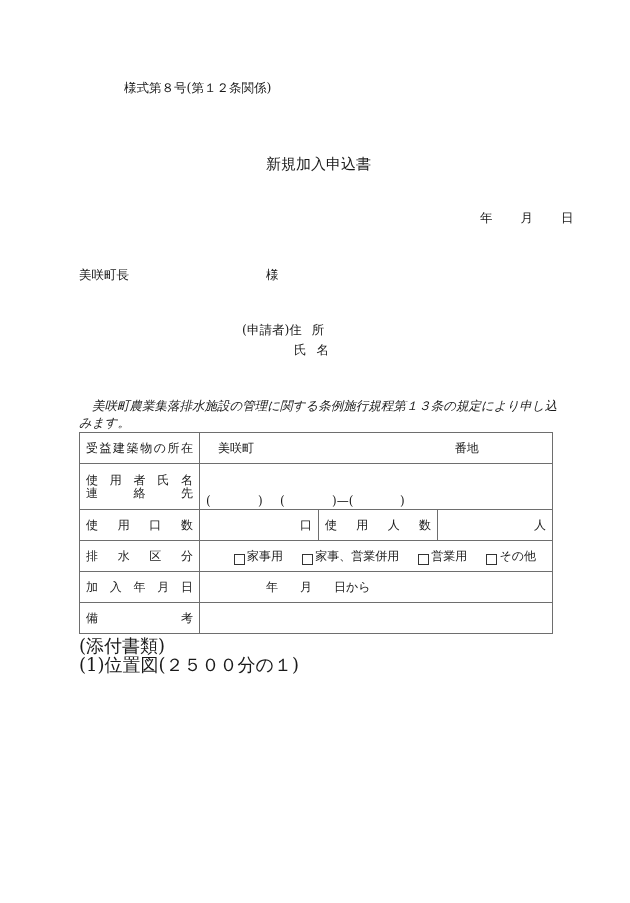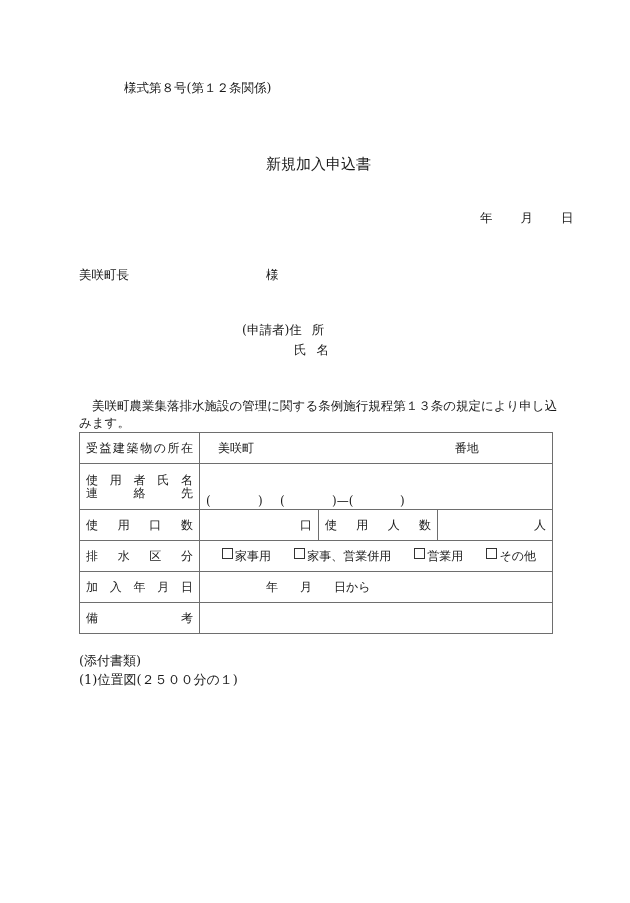--- a/index.html
+++ b/index.html
@@ -26,21 +26,21 @@
 
     .addressee { left: 79px; top: 267px; font-size: 12.5px; }
     .honorific { left: 266px; top: 267px; font-size: 12.5px; }
 
     .applicant-addr { left: 242px; top: 322px; font-size: 12.5px; }
     .applicant-name { left: 294px; top: 342px; font-size: 12.5px; }
     .sp { display: inline-block; width: 10px; }
 
     .body-text {
       left: 79px; top: 397px; width: 480px;
-      white-space: normal; font-size: 12.5px; line-height: 17px;
+      white-space: normal; font-size: 12.5px; line-height: 17px; font-style: italic;
     }
     .body-text .indent { display: inline-block; width: 13px; }
 
     table.form-table {
       position: absolute;
       left: 79px; top: 432px;
       width: 473px;
       border-collapse: collapse;
       table-layout: fixed;
       font-size: 12px;
@@ -65,28 +65,28 @@
       display: flex;
       justify-content: space-between;
       width: 100%;
       line-height: 13px;
     }
     .two-line { line-height: 13px; }
     .right { text-align: right; }
     .contact { padding-top: 14px !important; vertical-align: bottom !important; padding-bottom: 1px !important; }
     .contact span { display: inline-block; }
     .checkboxes { display: flex; justify-content: space-between; padding: 0 10px 0 16px !important; }
-    .cb { display: inline-flex; align-items: flex-start; }
+    .cb { display: inline-flex; align-items: flex-end; margin-left: 12px; }
     .box {
       display: inline-block; width: 9px; height: 9px;
       border: 1px solid #333; margin-right: 2px;
     }
     .since span { display: inline-block; }
 
-    .attachments { left: 79px; top: 651px; font-size: 13px; line-height: 19px; }
+    .attachments { left: 79px; top: 636px; font-size: 18px; line-height: 19px; }
   </style>
 </head>
 <body>
 
 <div class="abs form-number">様式第８号(第１２条関係)</div>
 
 <div class="abs doc-title">新規加入申込書</div>
 
 <div class="abs date-line">
   <span class="gap"></span>

